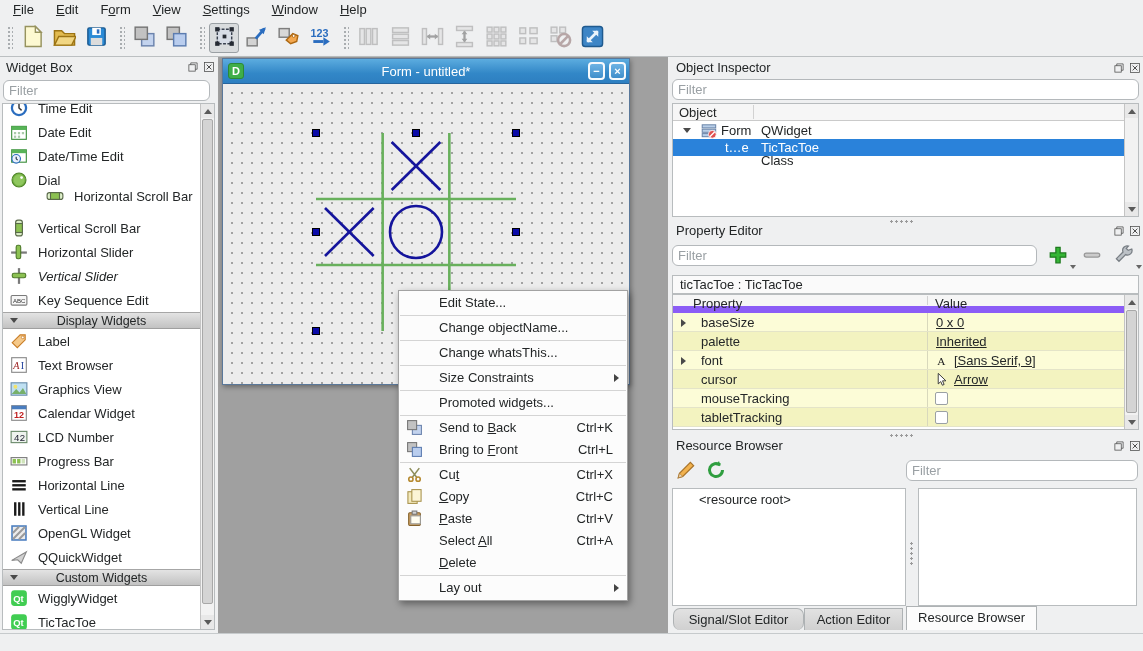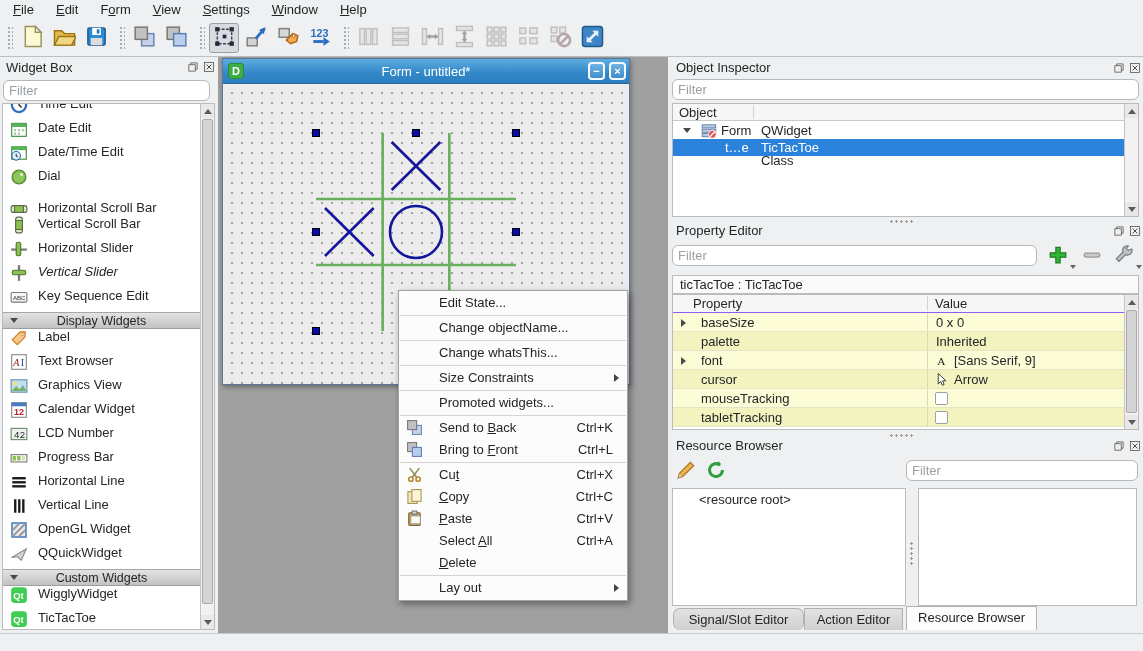--- a/index.html
+++ b/index.html
@@ -26,21 +26,21 @@
   .dock-title { height:17px; display:flex; align-items:center; }
   .dock-btns { position:absolute; display:flex; gap:3px; }
   .dock-btn { width:13px; height:13px; display:flex; align-items:center; justify-content:center; }
   .dock-btn svg { width:12px; height:12px; }
   .filter { background:#fff; border:1px solid #b4b8bb; border-radius:6px; padding:0 5px; font:13px "Liberation Sans",sans-serif; color:#232627; outline:none; }
   .filter::placeholder { color:#9aa0a4; }
 
   
   #leftdock { left:0; top:57px; width:218px; height:576px; background:#eff0f1; }
   #wb-list { position:absolute; left:2px; top:46px; width:213px; height:527px; background:#fff; border:1px solid #b8bcbe; overflow:hidden; }
-  .wb-item { position:absolute; left:0; width:197px; height:24px; display:flex; }
+  .wb-item { position:absolute; left:0; width:197px; height:24px; display:flex; align-items:center; }
   .wb-item .ic { width:18px; height:18px; margin-left:7px; flex:none; }
   .wb-item .ic svg { width:18px; height:18px; }
   .wb-item .lb { margin-left:10px; white-space:nowrap; }
   .wb-section { position:absolute; left:0; width:197px; height:17px; background:linear-gradient(#e3e3e3,#c2c2c2);
     border-top:1px solid #a6a6a6; border-bottom:1px solid #9f9f9f; display:flex; align-items:center; justify-content:center; font-size:12.5px; }
   .wb-section .tri { position:absolute; left:7px; width:0; height:0; border-left:4px solid transparent; border-right:4px solid transparent; border-top:5px solid #4a4a4a; }
 
   
   .sb { position:absolute; background:#f2f2f2; border-left:1px solid #c4c4c4; }
   .sb-up,.sb-down { position:absolute; left:0; width:100%; height:14px; display:flex; align-items:center; justify-content:center; background:#e8e8e8; }
@@ -83,26 +83,26 @@
   .tw-icon { position:absolute; left:28px; width:16px; height:16px; }
   .tw-icon svg { width:16px; height:16px; }
   .c-obj { position:absolute; left:48px; }
   .c-cls { position:absolute; left:88px; }
   
   .pe-toolbtn { position:absolute; width:28px; height:26px; display:flex; align-items:center; justify-content:center; }
   .pe-toolbtn svg { width:20px; height:20px; }
   .mini-drop { position:absolute; width:0; height:0; border-left:3px solid transparent; border-right:3px solid transparent; border-top:4px solid #666; }
   #pe-classbar { position:absolute; left:4px; top:218px; width:467px; height:19px; background:#fafafa; border:1px solid #b8bcbe; line-height:17px; padding-left:7px; }
   #pe-table { position:absolute; left:4px; top:237px; width:467px; height:136px; background:#fff; border:1px solid #b8bcbe; overflow:hidden; }
-  .pe-header { position:absolute; left:0; top:0; width:451px; height:18px; background:#f6f6f6; border-bottom:1px solid #8b5cf6; }
+  .pe-header { position:absolute; left:0; top:0; width:451px; height:18px; background:#f6f6f6; border-bottom:7px solid #8b5cf6; }
   .pe-row { position:absolute; left:0; width:451px; height:19px; border-bottom:1px solid #e4e4c8; }
   .pe-exp { position:absolute; left:8px; top:6px; width:0; height:0; border-top:4px solid transparent; border-bottom:4px solid transparent; border-left:5px solid #4a4a4a; }
   .pe-name { position:absolute; left:28px; top:0; line-height:19px; }
   .pe-vcell { position:absolute; left:254px; top:0; right:0; bottom:0; border-left:1px solid #d8d8bc; line-height:19px; }
-  .pe-vtext { position:absolute; left:8px; top:0; line-height:19px; }
+  .pe-vtext { position:absolute; left:8px; top:0; line-height:19px;text-decoration:underline; }
   .pe-vicon { position:absolute; left:6px; top:2px; width:15px; height:15px; }
   .pe-vicon svg { width:15px; height:15px; }
   .pe-check { position:absolute; left:7px; top:3px; width:13px; height:13px; background:#fff; border:1px solid #9aa0a4; border-radius:2px; }
   
   .rb-pane { position:absolute; background:#fff; border:1px solid #b8bcbe; }
   #rb-root { position:absolute; left:26px; top:3px; }
   
   .tab { position:absolute; height:22px; line-height:21px; text-align:center; background:linear-gradient(#e2e2e2,#d0d0d0); border:1px solid #aeb2b4; border-bottom:none; }
   .tab.active { background:#fcfcfc; height:24px; z-index:2; }
   
@@ -332,21 +332,21 @@
             <span class="lb">Date/Time Edit</span>
           </div>
           <div class="wb-item" style="top: 64px;">
             <span class="ic"><svg viewBox="0 0 16 16">
                 <circle cx="8" cy="8" r="6.2" fill="#7cb84a" stroke="#4e8427"></circle>
                 <circle cx="8" cy="8" r="4.6" fill="#8fc75e"></circle>
                 <circle cx="10.3" cy="5.8" r="1.2" fill="#fff"></circle>
               </svg></span>
             <span class="lb">Dial</span>
           </div>
-          <div class="wb-item" style="top: 96px;">
+          <div class="wb-item" style="top: 80px; margin-left: 36px;">
             <span class="ic"><svg viewBox="0 0 16 16">
                 <rect x="1" y="5" width="14" height="6" rx="2" fill="#dff0cb" stroke="#5a6a4a"></rect>
                 <rect x="4" y="5" width="8" height="6" fill="#8cc152" stroke="#5a6a4a"></rect>
               </svg></span>
             <span class="lb">Horizontal Scroll Bar</span>
           </div>
           <div class="wb-item" style="top: 112px;">
             <span class="ic"><svg viewBox="0 0 16 16">
                 <rect x="5" y="1" width="6" height="14" rx="2" fill="#dff0cb" stroke="#5a6a4a"></rect>
                 <rect x="5" y="4" width="6" height="8" fill="#8cc152" stroke="#5a6a4a"></rect>

